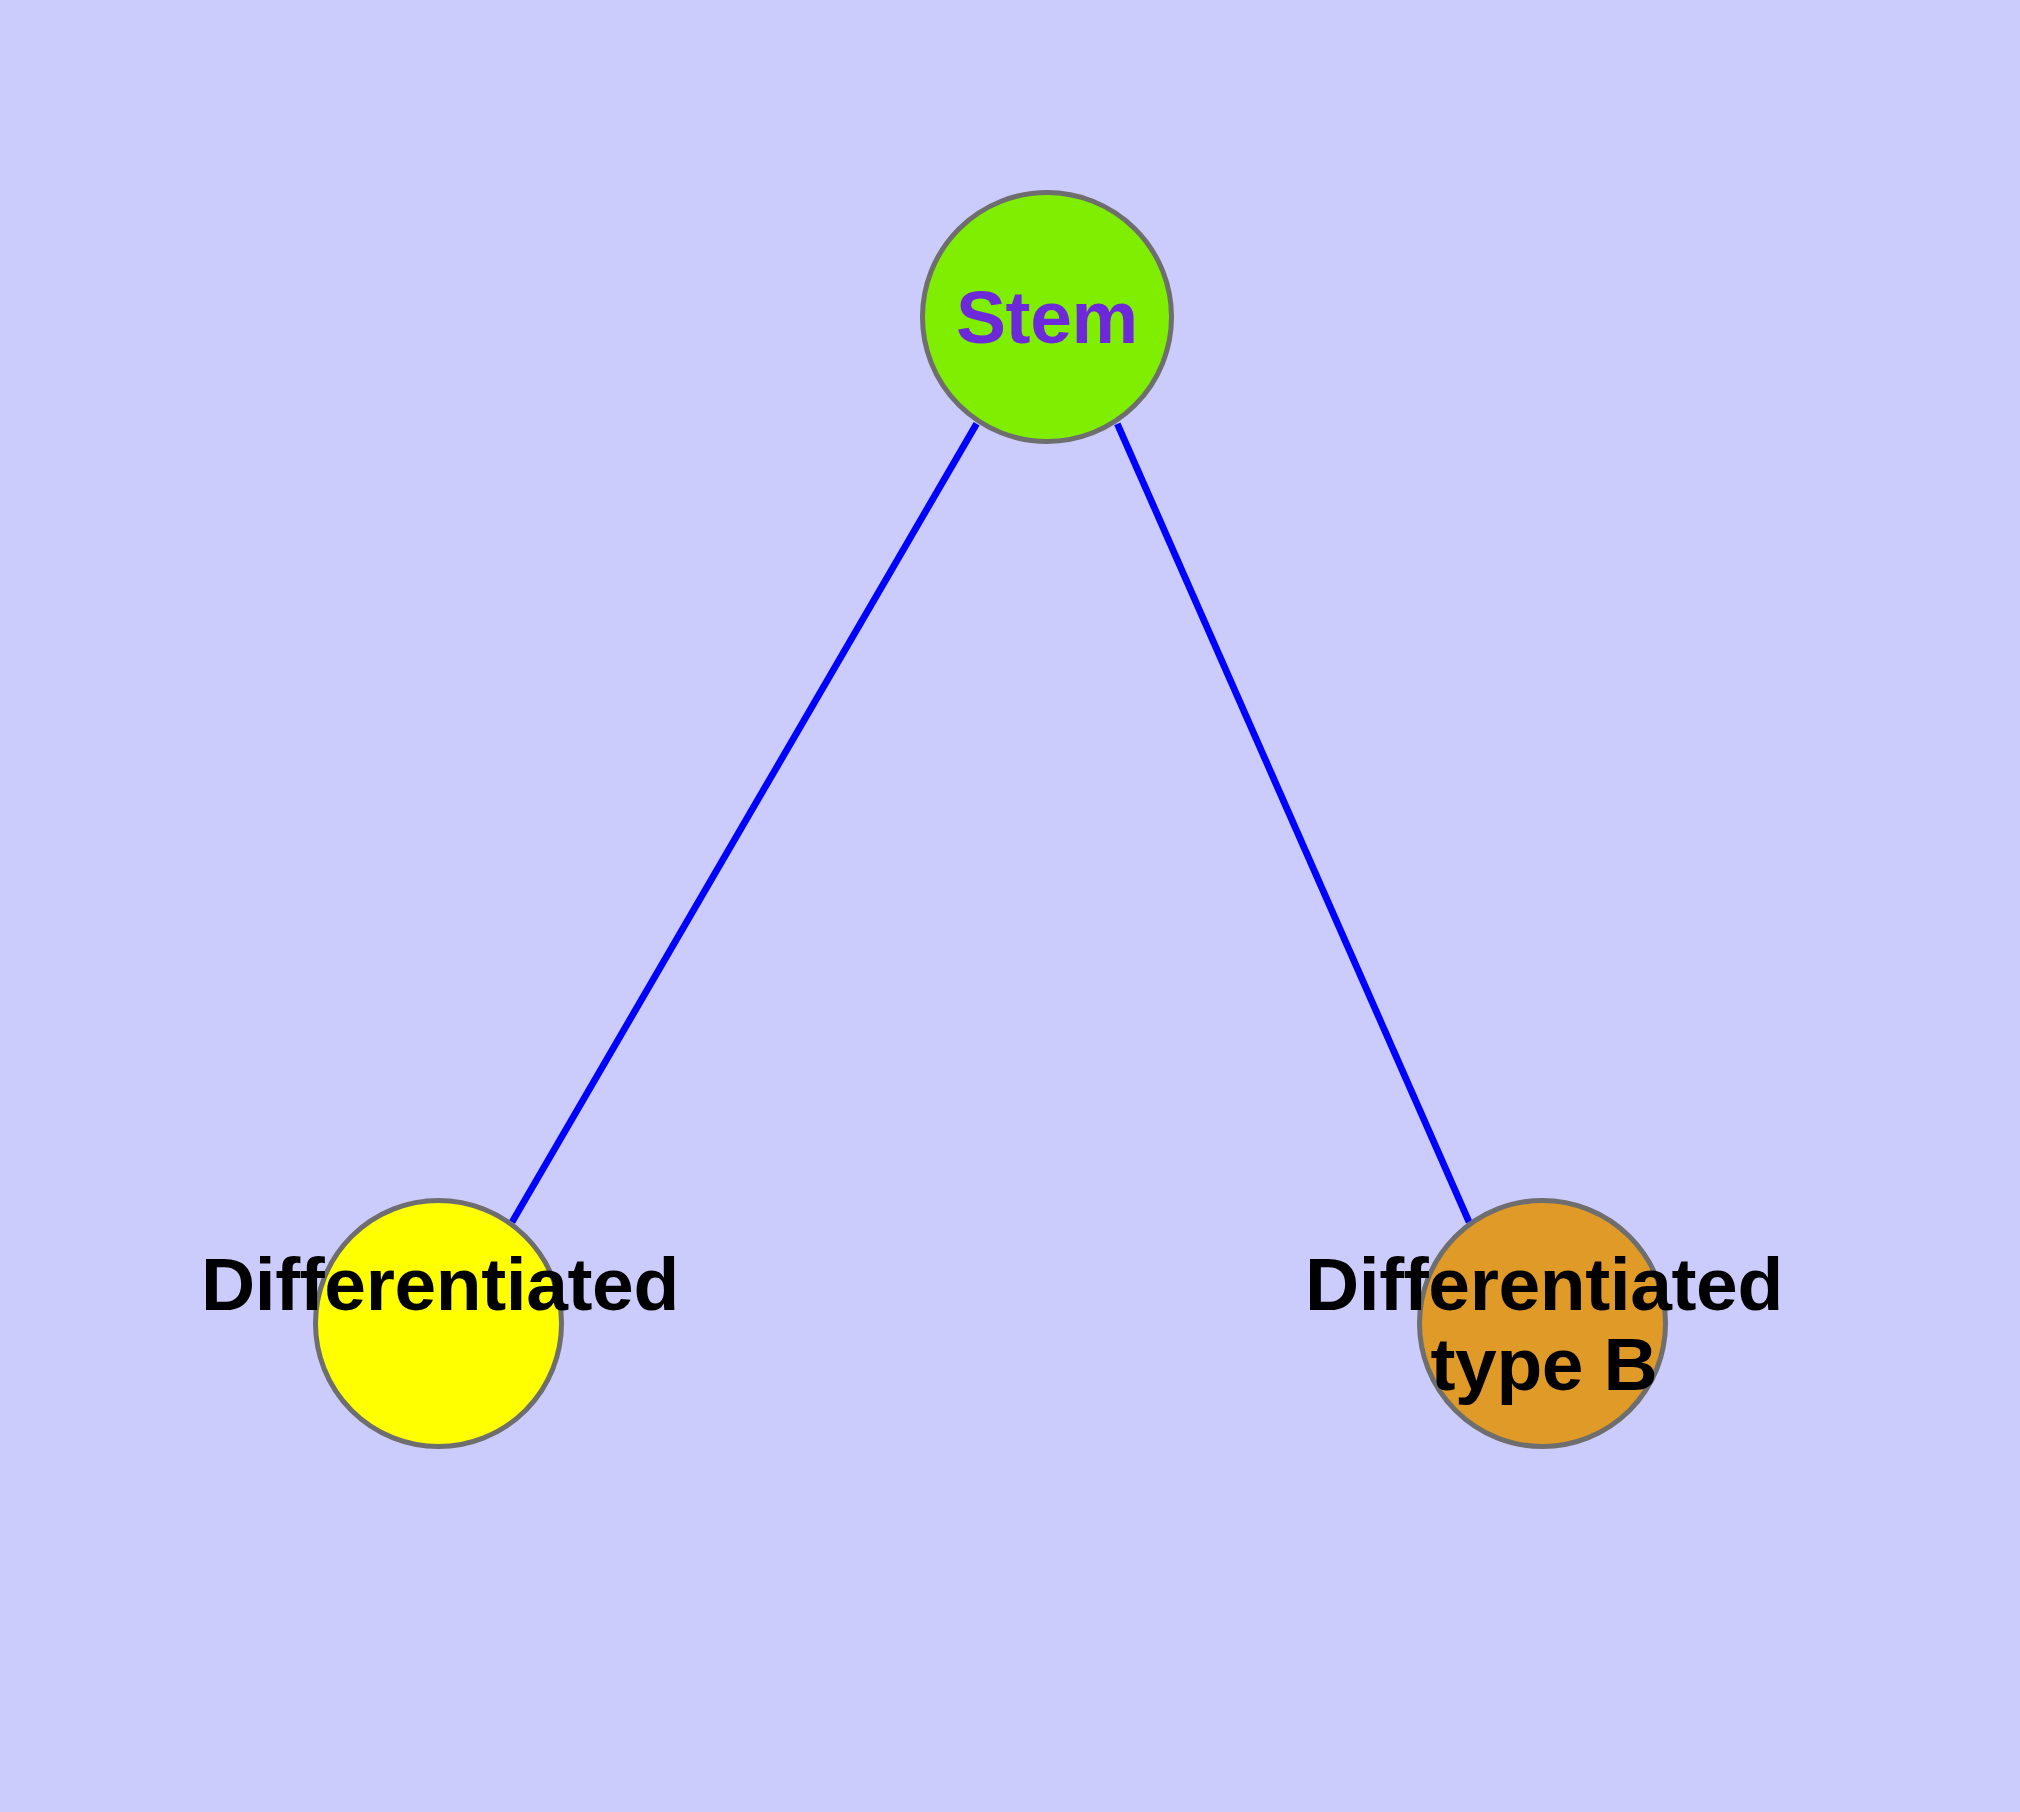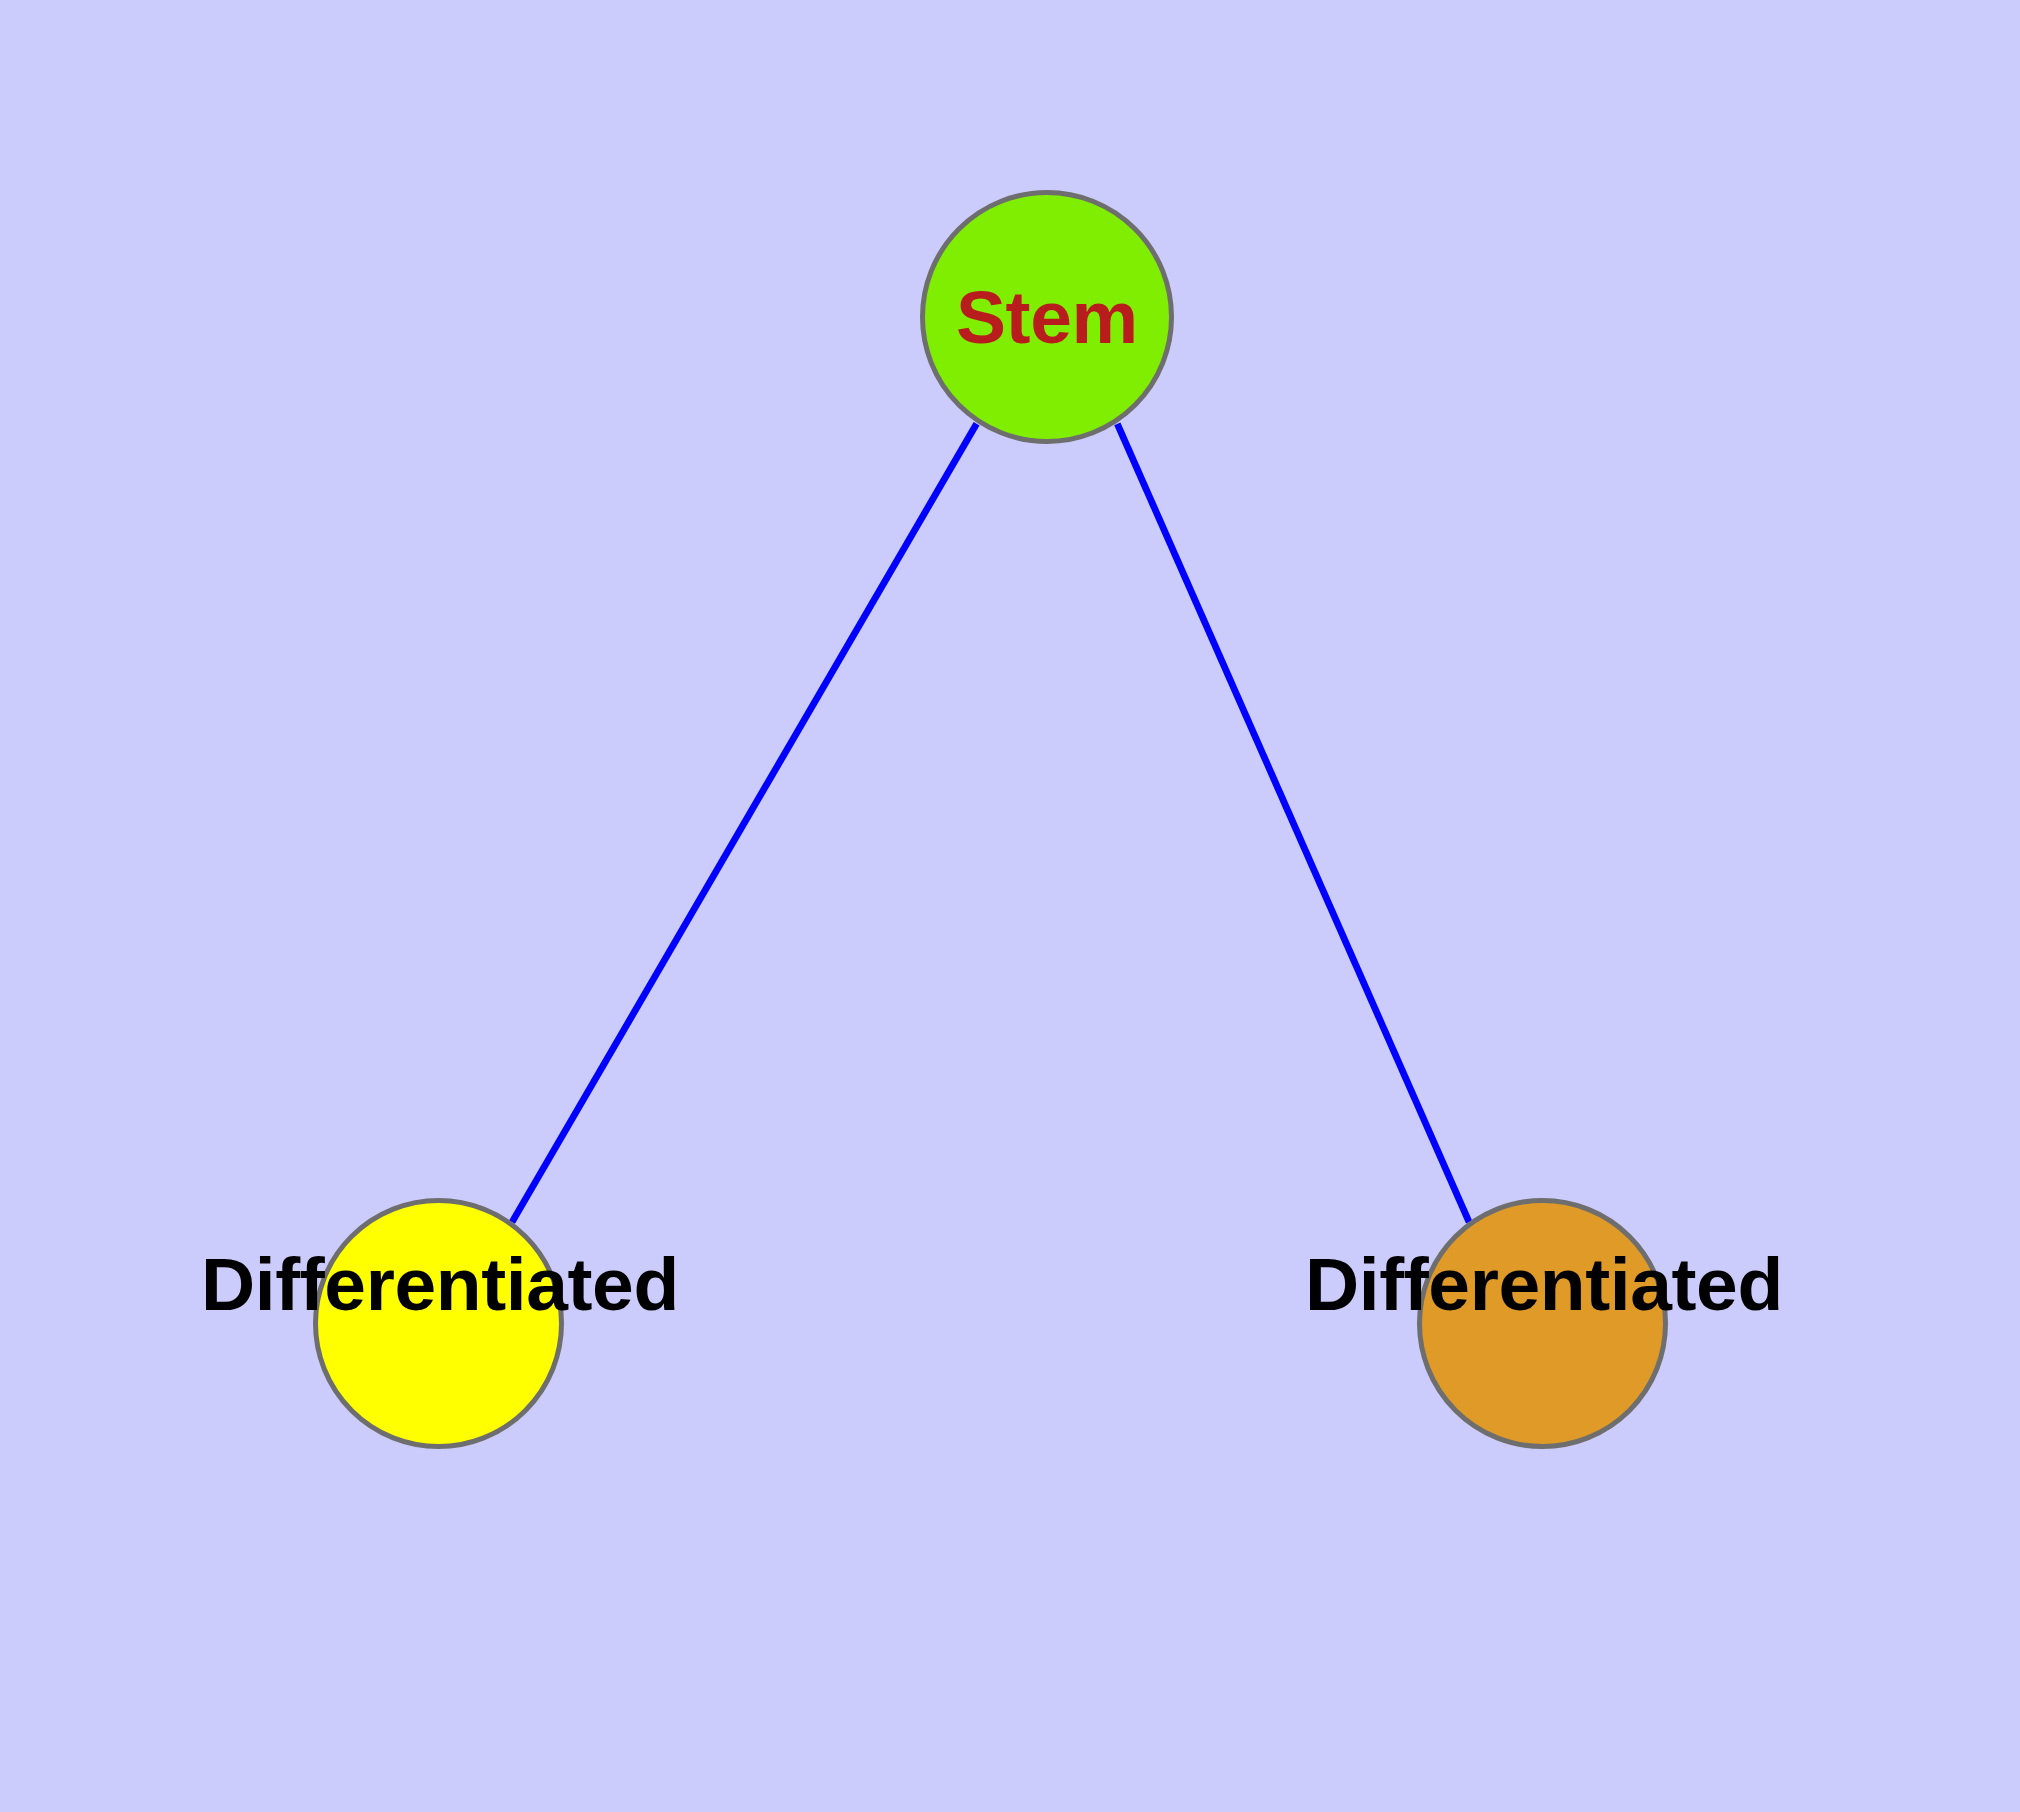--- a/index.html
+++ b/index.html
@@ -56,25 +56,26 @@
     <g id="edges-group">
         <line x1="1152" y1="500" x2="604" y2="1442" stroke="#0000ff" stroke-width="8" stroke-linecap="butt"></line>
         <line x1="1318" y1="500" x2="1733" y2="1442" stroke="#0000ff" stroke-width="8" stroke-linecap="butt"></line>
       </g>
   </svg>
 
   <div id="nodes-layer">
       <div class="node" style="left: 920px; top: 190px; width: 254px; height: 254px; background: rgb(128, 238, 0); border: 5.1px solid rgb(110, 110, 110);"></div>
       <div class="node" style="left: 313px; top: 1198px; width: 251px; height: 251px; background: rgb(255, 255, 0); border: 5.1px solid rgb(110, 110, 110);"></div>
       <div class="node" style="left: 1417px; top: 1198px; width: 251px; height: 251px; background: rgb(224, 154, 40); border: 5.1px solid rgb(110, 110, 110);"></div>
-      <div class="node-label" style="font-size: 75px; color: #b91c1c; left: 956px; top: 277px;">
+      <div class="node-label" style="font-size: 75px; color: #6d28d9; left: 956px; top: 277px;">
         <div>Stem</div>
       </div>
       <div class="node-label" style="font-size: 75px; color: rgb(0, 0, 0); left: 201px; top: 1244px;">
         <div>Differentiated</div>
       </div>
       <div class="node-label" style="font-size: 75px; color: rgb(0, 0, 0); left: 1305px; top: 1244px;">
         <div>Differentiated</div>
+        <div>type B</div>
       </div>
     </div>
 
 </div>
 
 
 </body></html>

